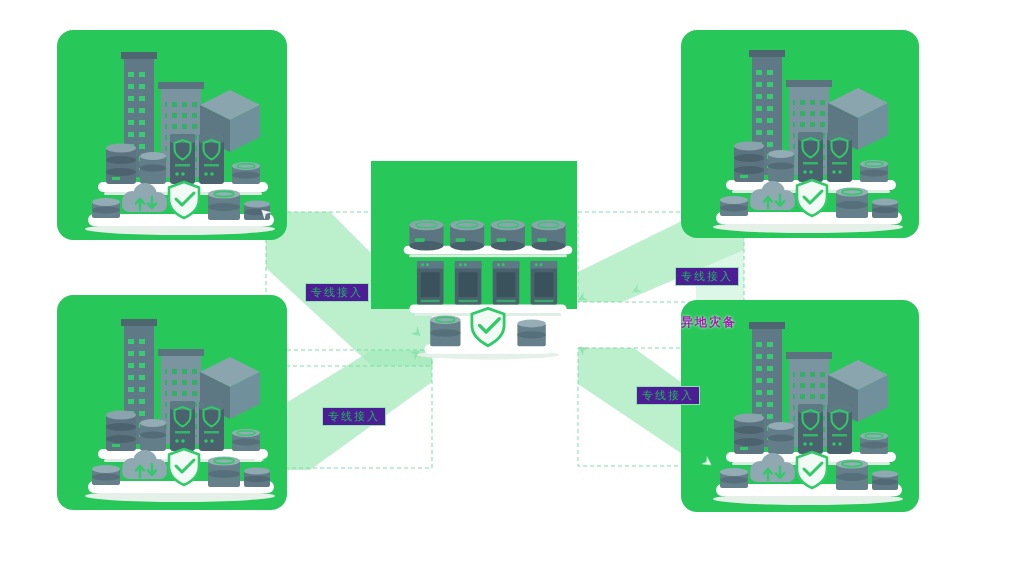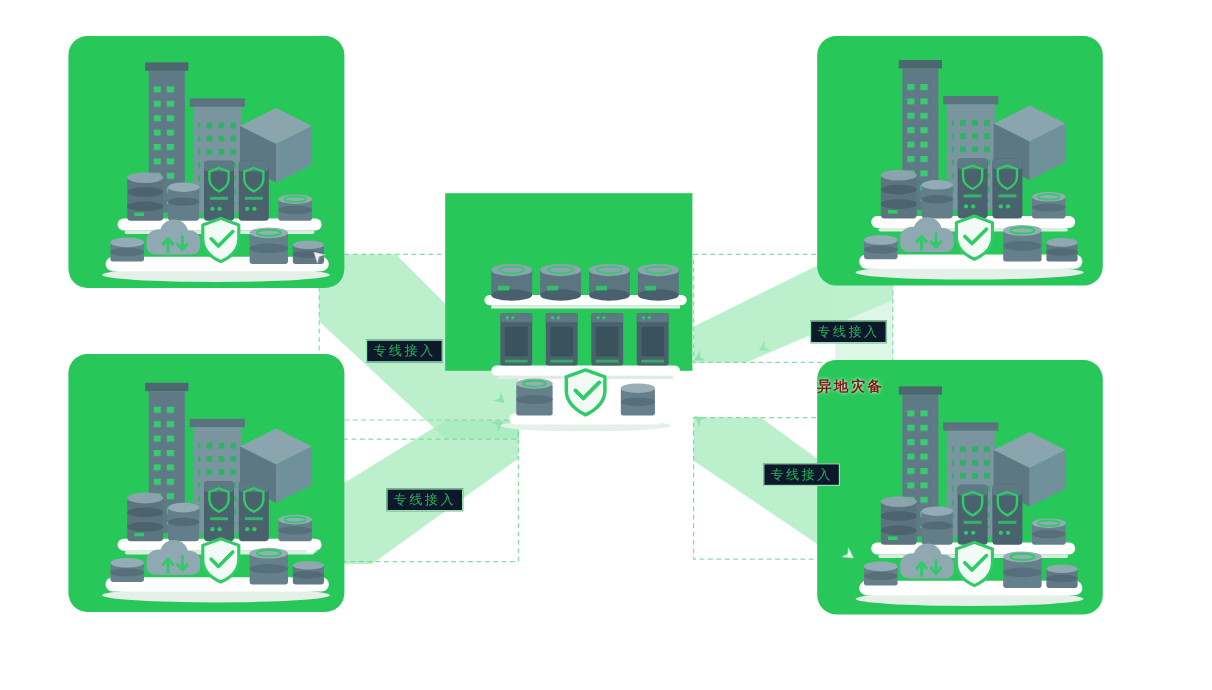--- a/index.html
+++ b/index.html
@@ -20,27 +20,27 @@
   #ill-bl{left:62px;top:303px;}
   #ill-br{left:690px;top:306px;}
   #ill-core{left:398px;top:212px;}
 
   
   .overlay-under{position:absolute;left:0;top:0;z-index:1;pointer-events:none;}
   .overlay-over{position:absolute;left:0;top:0;z-index:6;pointer-events:none;}
   .dash{fill:none;stroke:#74da9c;stroke-width:1;stroke-dasharray:4 3;opacity:.9;}
 
   
-  .conn-label{position:absolute;z-index:7;background:#0f172a;border:1px solid #8fe3ad;
+  .conn-label{position:absolute;z-index:7;background:#4c1d95;border:1px solid #8fe3ad;
     color:#22b35c;font-size:11px;line-height:1.2;padding:2px 5px;letter-spacing:2px;white-space:nowrap;}
   #lbl-tl{left:305px;top:283px;}
   #lbl-bl{left:322px;top:407px;}
   #lbl-tr{left:675px;top:267px;}
   #lbl-br{left:636px;top:386px;}
-  .backup-label{position:absolute;z-index:7;color:#7f1d1d;font-weight:700;font-size:12px;
+  .backup-label{position:absolute;z-index:7;color:#a21caf;font-weight:700;font-size:12px;
     letter-spacing:2px;white-space:nowrap;text-shadow:0 0 3px #ffffff;}
   #lbl-backup{left:681px;top:314px;}
 </style>
 </head>
 <body>
 
 <svg width="0" height="0" style="position:absolute" aria-hidden="true">
   <defs>
     <pattern id="winA" x="0" y="0" width="11" height="12" patternUnits="userSpaceOnUse">
       <rect x="0" y="0" width="6" height="5" fill="#35d06e"></rect>

